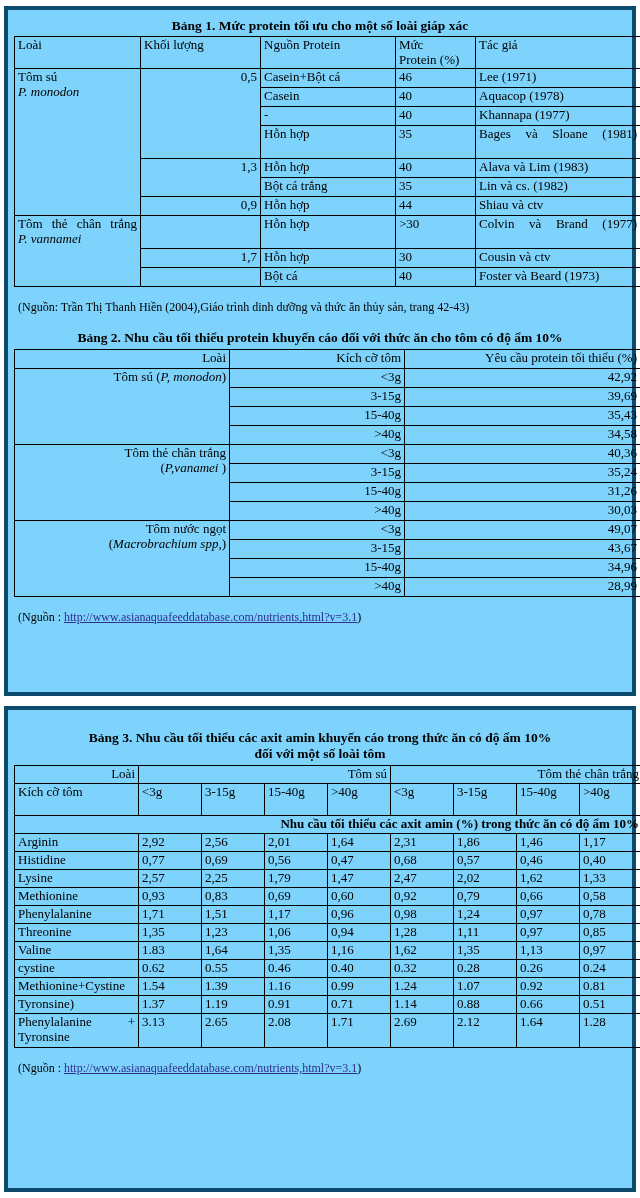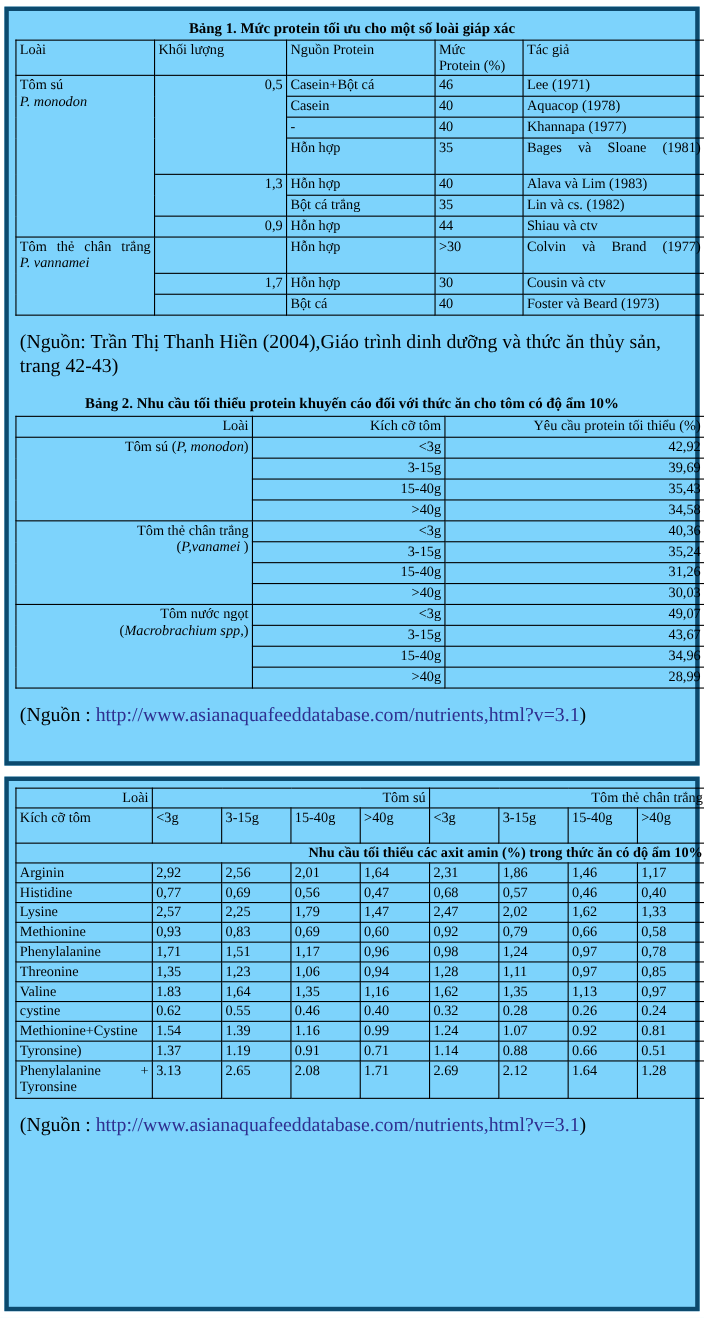--- a/index.html
+++ b/index.html
@@ -79,26 +79,27 @@
   #table-2 col.c3 { width: 236px; }
 
   
   #table-3 col.c1 { width: 124px; }
   #table-3 col.dc { width: 63px; }
 
   #table-3 td { font-size: 13px; height: 16px; }
 
   
   .source {
-    font-size: 18px;
+    font-size: 12px;
     padding: 13px 4px 10px 4px;
     line-height: 1.2;
   }
   .link {
     color: #2f2f8f;
+    text-decoration: underline;
   }
 
   .subhead td {
     font-weight: bold;
     text-align: right;
   }
 
   .t1-title { padding-bottom: 2px; }
 </style>
 </head>
@@ -283,20 +284,24 @@
       <div class="source">
         <span>(Nguồn : </span><span class="link">http://www.asianaquafeeddatabase.com/nutrients,html?v=3.1</span><span>)</span>
       </div>
 
     </div>
   </div>
 
   <div class="frame" id="frame-two">
     <div class="frame-inner">
 
+      <div class="caption" style="padding-top:14px">
+        <div>Bảng 3. Nhu cầu tối thiểu các axit amin khuyến cáo trong thức ăn có độ ẩm 10%</div>
+        <div>đối với một số loài tôm</div>
+      </div>
 
       <table id="table-3">
         <colgroup>
           <col class="c1">
           <col class="dc">
             <col class="dc">
             <col class="dc">
             <col class="dc">
           <col class="dc">
             <col class="dc">

